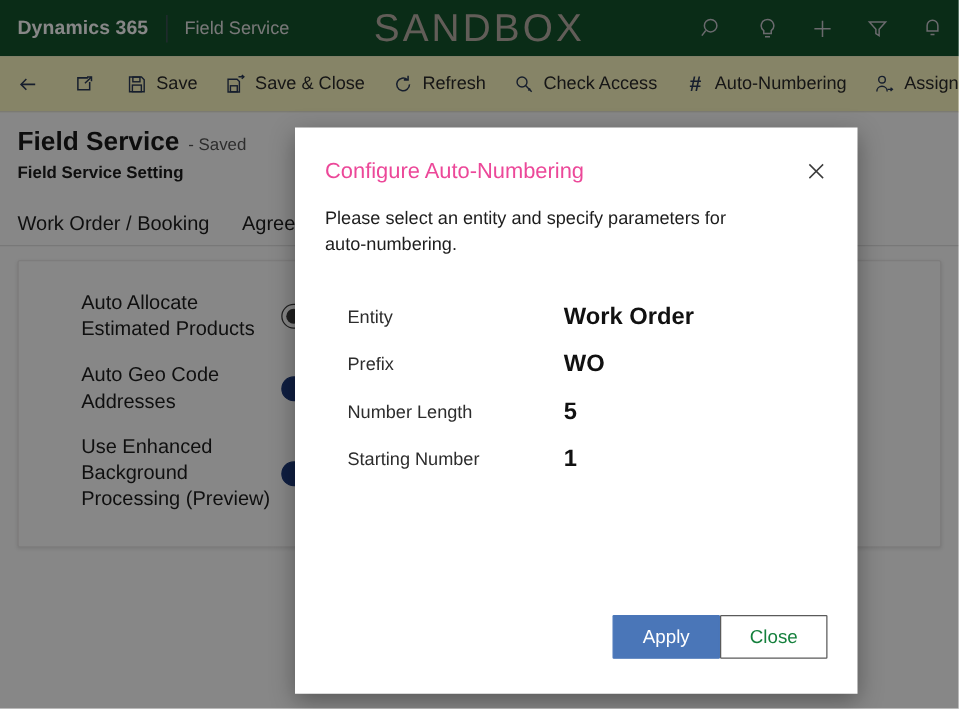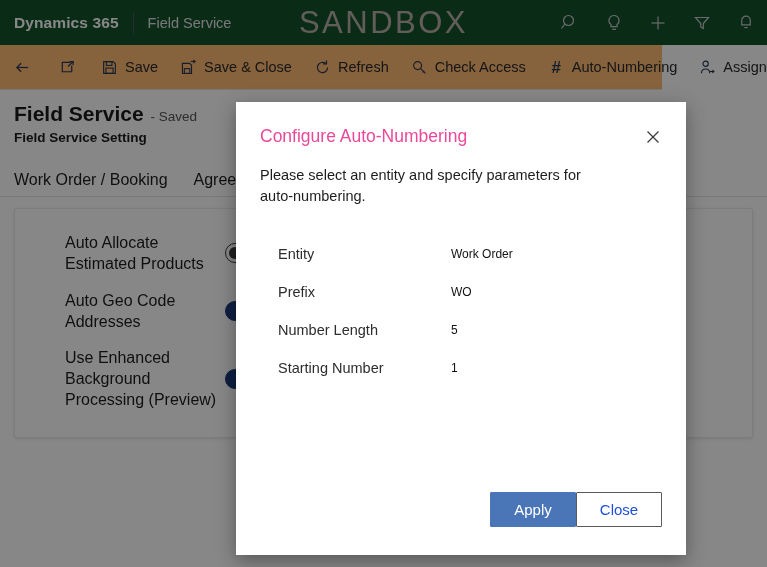--- a/index.html
+++ b/index.html
@@ -74,23 +74,23 @@
     width: 22px; height: 22px;
     display: flex; align-items: center; justify-content: center;
     cursor: pointer;
   }
   .nav-icons svg { display: block; }
 
   
   .cmdbar {
     position: absolute;
     top: 45px; left: 0;
-    width: 662px;
+    width: 767px;
     height: 45px;
-    background: #fdba74;
+    background: #fef9c3;
     display: flex;
     align-items: center;
     border-bottom: 1px solid #e1e1e1;
   }
   .cmd-group-sep {
     width: 1px;
     height: 28px;
     background: #d6d6d6;
   }
   .cmd-btn {
@@ -276,22 +276,22 @@
     display: flex;
     align-items: center;
     height: 38px;
   }
   .flabel {
     width: 173px;
     font-size: 14.5px;
     color: #2d2d2d;
   }
   .fvalue {
-    font-size: 12px;
-    font-weight: normal;
+    font-size: 19px;
+    font-weight: bold;
     color: #111111;
   }
   .dlg-foot {
     padding: 0 24px 28px 24px;
     display: flex;
     justify-content: flex-end;
     gap: 0;
   }
   .btn {
     height: 35px;
@@ -304,21 +304,21 @@
     align-items: center;
     justify-content: center;
   }
   .btn-primary {
     background: #4a76b8;
     color: #ffffff;
     border: 1px solid #4a76b8;
   }
   .btn-secondary {
     background: #ffffff;
-    color: #1d4ed8;
+    color: #15803d;
     border: 1px solid #5a5a5a;
   }
 </style>
 </head>
 <body>
 
 <div id="app">
 
   <div class="topbar">
     <div class="brand">Dynamics 365</div>

